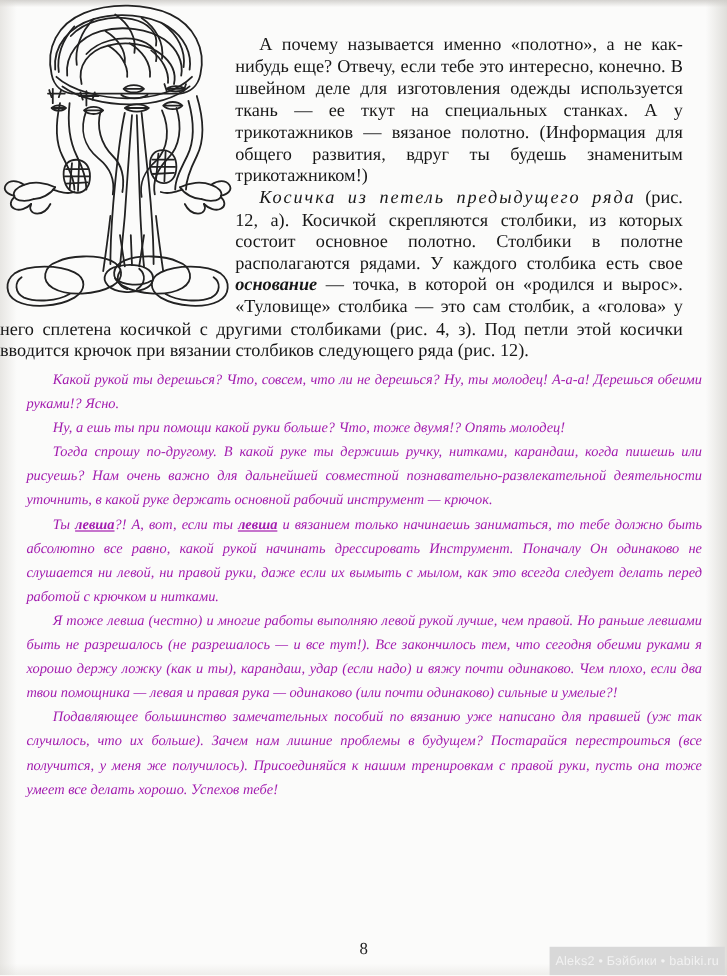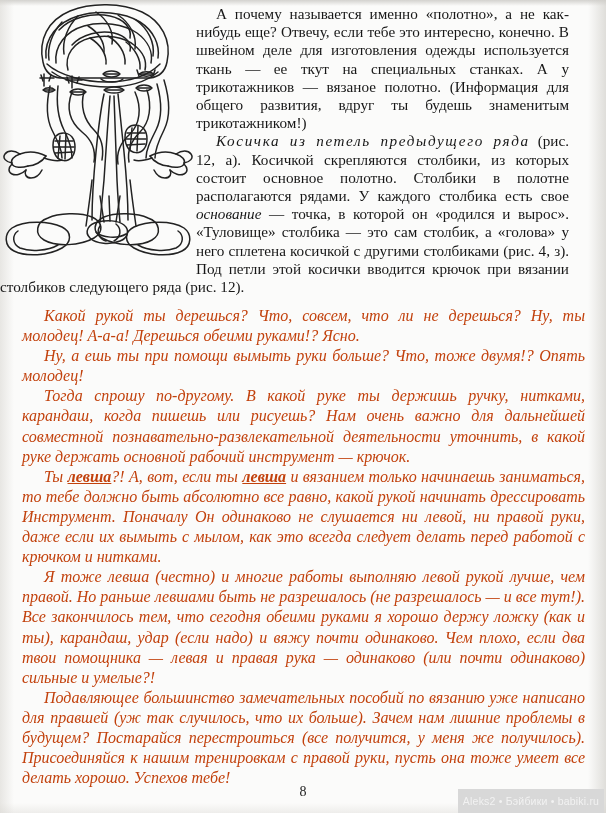--- a/index.html
+++ b/index.html
@@ -48,46 +48,47 @@
   .serif-body {
     font-family: "Liberation Serif", "DejaVu Serif", serif;
     font-size: 15.2px;
     line-height: 18.2px;
     text-align: justify;
     text-justify: inter-word;
     color: #171717;
   }
   #top-text {
     padding: 5px 37px 0 0;
+    margin-top: 24px;
   }
   #top-text p { margin: 0; }
   .indent { text-indent: 20px; }
   .run-head {
     font-weight: normal;
     font-style: italic;
     letter-spacing: 1.6px;
   }
   .b { font-weight: bold; text-decoration: underline; }
-  .bi { font-weight: normal; font-style: italic; }
+  .bi { font-weight: bold; font-style: italic; }
 
   
   #letter-section {
     position: absolute;
     left: 22px;
     top: 306px;
     width: 563px;
   }
   .letter-body {
     font-family: "Liberation Serif", "DejaVu Serif", serif;
     font-style: italic;
-    font-size: 16px;
+    font-size: 12px;
     line-height: 20.1px;
     text-align: justify;
     text-justify: inter-word;
-    color: #c2410c;
+    color: #a21caf;
   }
   .letter-body p { margin: 0; text-indent: 22px; }
 
   
   #page-number {
     position: absolute;
     left: 0;
     top: 784px;
     width: 606px;
     text-align: center;
@@ -258,21 +259,21 @@
     </div>
 
     <div id="top-text" class="serif-body">
       <p class="indent">А почему называется именно «полотно», а не как-нибудь еще? Отвечу, если тебе это интересно, конечно. В швейном деле для изготовления одежды используется ткань — ее ткут на специальных станках. А у трикотажников — вязаное полотно. (Информация для общего развития, вдруг ты будешь знаменитым трикотажником!)</p>
       <p class="indent"><span class="run-head">Косичка из петель предыдущего ряда</span><span> (рис. 12, а). Косичкой скрепляются столбики, из которых состоит основное полотно. Столбики в полотне располагаются рядами. У каждого столбика есть свое </span><span class="bi">основание</span><span> — точка, в которой он «родился и вырос». «Туловище» столбика — это сам столбик, а «голова» у него сплетена косичкой с другими столбиками (рис. 4, з). Под петли этой косички вводится крючок при вязании столбиков следующего ряда (рис. 12).</span></p>
     </div>
   </div>
 
   <div id="letter-section" class="letter-body">
     <p>Какой рукой ты дерешься? Что, совсем, что ли не дерешься? Ну, ты молодец! А-а-а! Дерешься обеими руками!? Ясно.</p>
-    <p>Ну, а ешь ты при помощи вымыть руки больше? Что, тоже двумя!? Опять молодец!</p>
+    <p>Ну, а ешь ты при помощи какой руки больше? Что, тоже двумя!? Опять молодец!</p>
     <p>Тогда спрошу по-другому. В какой руке ты держишь ручку, нитками, карандаш, когда пишешь или рисуешь? Нам очень важно для дальнейшей совместной познавательно-развлекательной деятельности уточнить, в какой руке держать основной рабочий инструмент — крючок.</p>
     <p><span>Ты </span><span class="b">левша</span><span>?! А, вот, если ты </span><span class="b">левша</span><span> и вязанием только начинаешь заниматься, то тебе должно быть абсолютно все равно, какой рукой начинать дрессировать Инструмент. Поначалу Он одинаково не слушается ни левой, ни правой руки, даже если их вымыть с мылом, как это всегда следует делать перед работой с крючком и нитками.</span></p>
     <p>Я тоже левша (честно) и многие работы выполняю левой рукой лучше, чем правой. Но раньше левшами быть не разрешалось (не разрешалось — и все тут!). Все закончилось тем, что сегодня обеими руками я хорошо держу ложку (как и ты), карандаш, удар (если надо) и  вяжу почти одинаково. Чем плохо, если два твои помощника — левая и правая рука — одинаково (или почти одинаково) сильные и умелые?!</p>
     <p>Подавляющее большинство замечательных пособий по вязанию уже написано для правшей (уж так случилось, что их больше). Зачем нам лишние проблемы в будущем? Постарайся перестроиться (все получится, у меня же получилось). Присоединяйся к нашим тренировкам с правой руки, пусть она тоже умеет все делать хорошо. Успехов тебе!</p>
   </div>
 
   <div id="page-number">8</div>
   <div id="watermark">Aleks2 • Бэйбики • babiki.ru</div>
 
 </div>

